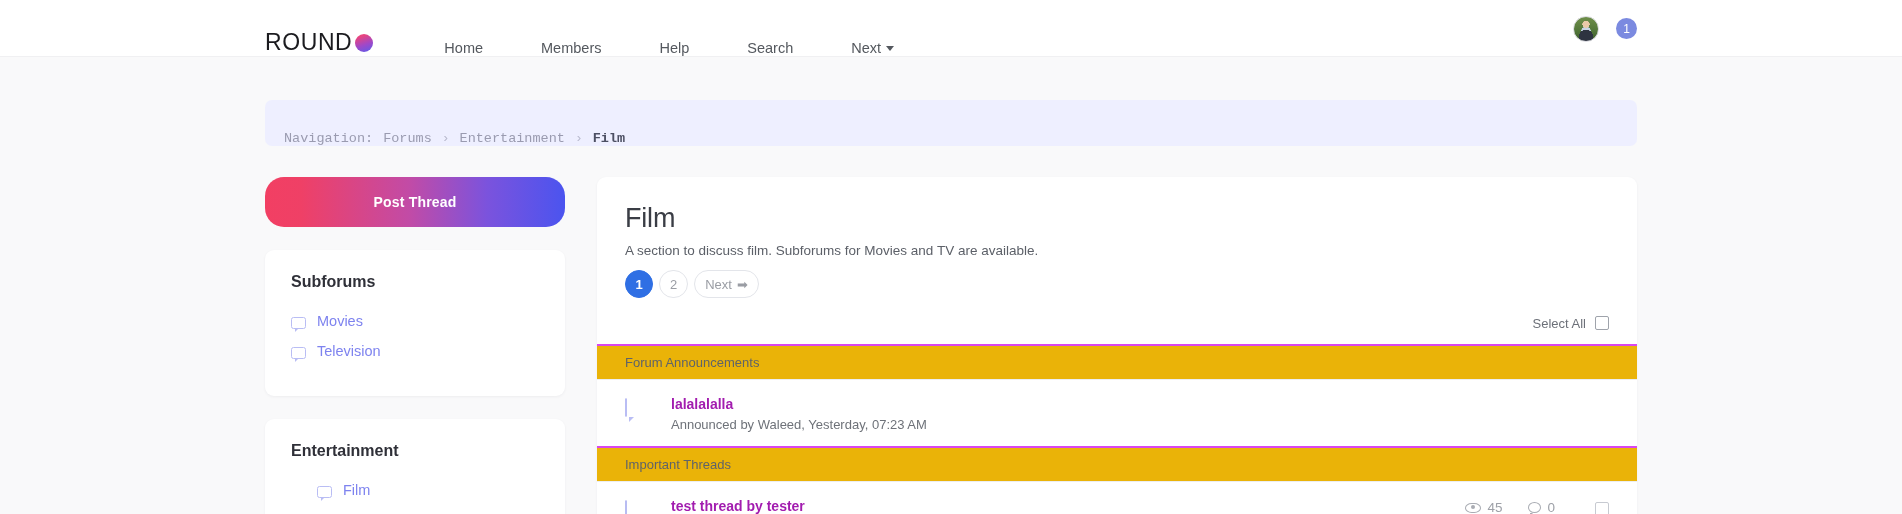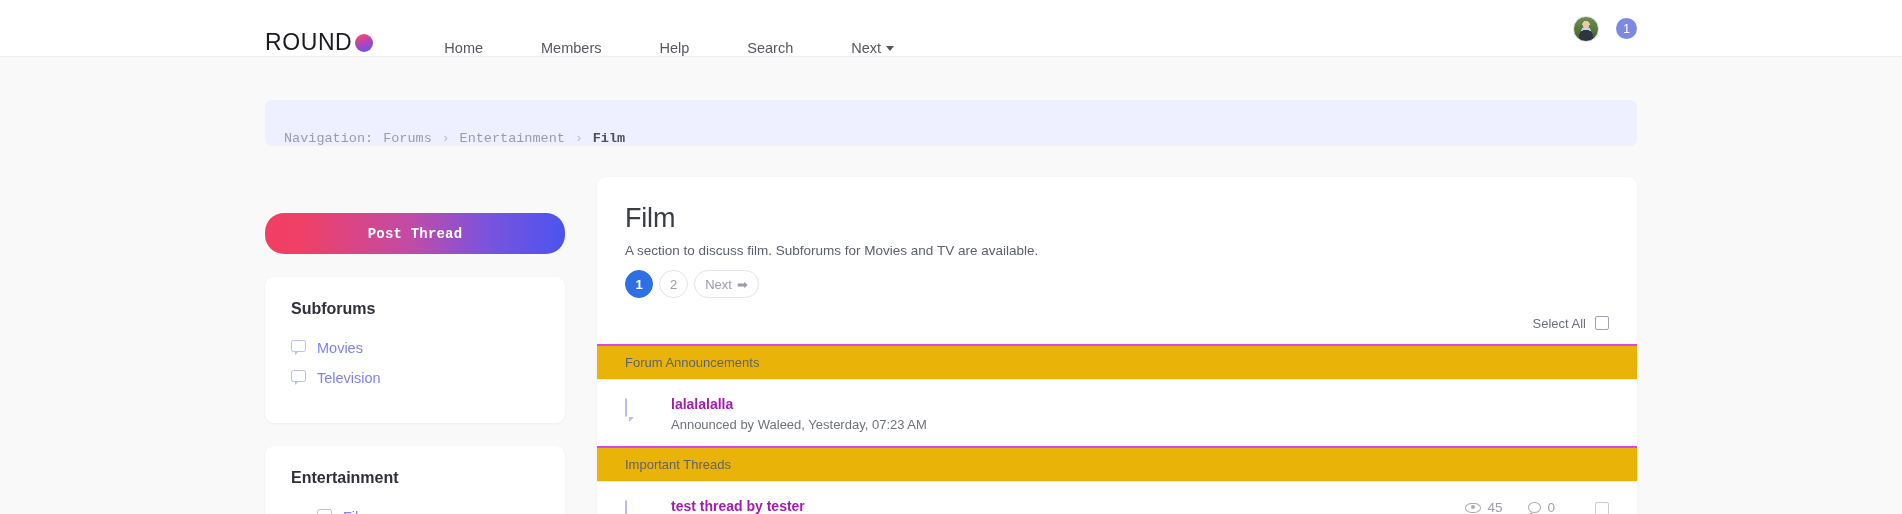--- a/index.html
+++ b/index.html
@@ -104,47 +104,46 @@
     display: flex;
     gap: 32px;
     margin-top: 31px;
   }
 
   
   .sidebar { width: 300px; flex: none; }
   .post-thread-btn {
     display: block;
     width: 100%;
-    height: 41px;
+    height: 50px;
     border: none;
     border-radius: 19px;
     background: linear-gradient(90deg, #f23f63 0%, #ef4066 12%, #c24ba6 48%, #7b53dd 74%, #4b54ef 100%);
     color: #ffffff;
     font-size: 14px;
     font-weight: bold;
-    font-family: Liberation Mono, monospace;
+    font-family: Liberation Sans, sans-serif;
     cursor: pointer;
     letter-spacing: 0.2px;
-    margin-top: 36px;
   }
   .card {
     background: #ffffff;
     border-radius: 9px;
     box-shadow: 0 1px 3px rgba(30,30,60,0.055);
     padding: 23px 26px 30px 26px;
     margin-top: 23px;
   }
   .card-title {
     font-size: 16px;
     font-weight: bold;
     color: #2f3038;
     margin-bottom: 15px;
   }
   .subforum-row {
-    display: flex; align-items: flex-start; gap: 11px;
+    display: flex; align-items: flex-end; gap: 11px;
     padding: 7px 0;
     cursor: pointer;
   }
   .sf-label { font-size: 14.5px; color: #7e83ef; }
   .bubble-icon {
     width: 15px; height: 12px;
     border: 1.6px solid #b9bdf4;
     border-radius: 2.5px;
     position: relative;
     flex: none;

